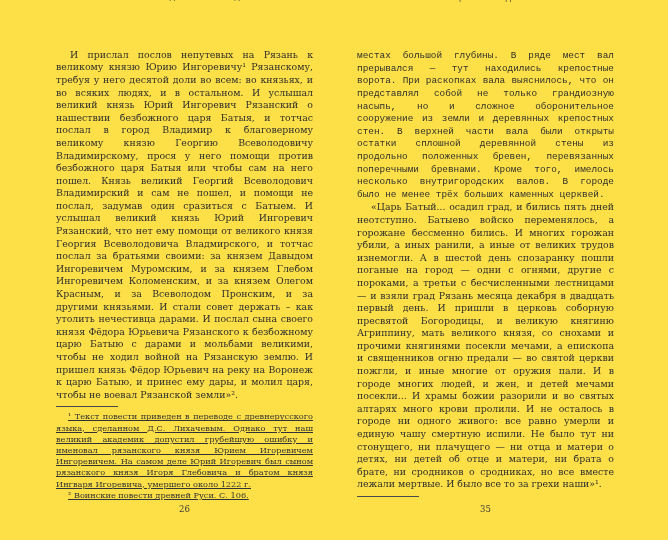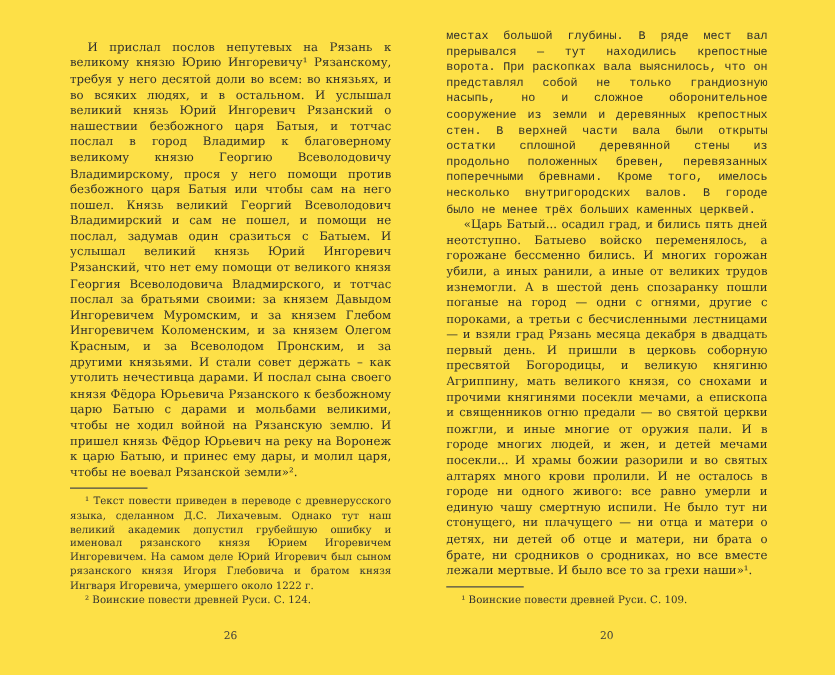--- a/index.html
+++ b/index.html
@@ -62,53 +62,53 @@
   .footnotes {
     font-family: "DejaVu Serif", "Liberation Serif", serif;
     font-size: 8.2px;
     line-height: 11.2px;
     color: #333333;
     text-align: justify;
   }
   .footnotes p.fn {
     margin: 0;
     text-indent: 12px;
+    text-decoration: underline;
   }
   .page-number {
     font-family: "DejaVu Serif", "Liberation Serif", serif;
     font-size: 8.5px;
     color: #3c3c3c;
     text-align: center;
-    margin-top: 19px;
+    margin-top: 3px;
   }
 </style>
 </head>
 <body>
 
 <div class="spread">
 
   <div class="page">
     <div class="running-head">АЛЕКСАНДР ШИРОКОРАД</div>
     <div class="body-text">
         <p class="para">И прислал послов непутевых на Рязань к великому князю Юрию Ингоревичу¹ Рязанскому, требуя у него десятой доли во всем: во князьях, и во всяких людях, и в остальном. И услышал великий князь Юрий Ингоревич Рязанский о нашествии безбожного царя Батыя, и тотчас послал в город Владимир к благоверному великому князю Георгию Всеволодовичу Владимирскому, прося у него помощи против безбожного царя Батыя или чтобы сам на него пошел. Князь великий Георгий Всеволодович Владимирский и сам не пошел, и помощи не послал, задумав один сразиться с Батыем. И услышал великий князь Юрий Ингоревич Рязанский, что нет ему помощи от великого князя Георгия Всеволодовича Владмирского, и тотчас послал за братьями своими: за князем Давыдом Ингоревичем Муромским, и за князем Глебом Ингоревичем Коломенским, и за князем Олегом Красным, и за Всеволодом Пронским, и за другими князьями. И стали совет держать – как утолить нечестивца дарами. И послал сына своего князя Фёдора Юрьевича Рязанского к безбожному царю Батыю с дарами и мольбами великими, чтобы не ходил войной на Рязанскую землю. И пришел князь Фёдор Юрьевич на реку на Воронеж к царю Батыю, и принес ему дары, и молил царя, чтобы не воевал Рязанской земли»².</p>
       </div>
     <div class="footnote-rule"></div>
     <div class="footnotes">
         <p class="fn">¹ Текст повести приведен в переводе с древнерусского языка, сделанном Д.С. Лихачевым. Однако тут наш великий академик допустил грубейшую ошибку и именовал рязанского князя Юрием Игоревичем Ингоревичем. На самом деле Юрий Игоревич был сыном рязанского князя Игоря Глебовича и братом князя Ингваря Игоревича, умершего около 1222 г.</p>
-        <p class="fn">² Воинские повести древней Руси. С. 124.</p>
+        <p class="fn">² Воинские повести древней Руси. С. 106.</p>
       </div>
     <div class="page-number">26</div>
   </div>
 
   <div class="page">
     <div class="running-head">РАТОБОРЕЦ АЛЕКСАНДР НЕВСКИЙ</div>
     <div class="body-text">
         <p class="para no-indent">местах большой глубины. В ряде мест вал прерывался — тут находились крепостные ворота. При раскопках вала выяснилось, что он представлял собой не только грандиозную насыпь, но и сложное оборонительное сооружение из земли и деревянных крепостных стен. В верхней части вала были открыты остатки сплошной деревянной стены из продольно положенных бревен, перевязанных поперечными бревнами. Кроме того, имелось несколько внутригородских валов. В городе было не менее трёх больших каменных церквей.</p>
         <p class="para">«Царь Батый... осадил град, и бились пять дней неотступно. Батыево войско переменялось, а горожане бессменно бились. И многих горожан убили, а иных ранили, а иные от великих трудов изнемогли. А в шестой день спозаранку пошли поганые на город — одни с огнями, другие с пороками, а третьи с бесчисленными лестницами — и взяли град Рязань месяца декабря в двадцать первый день. И пришли в церковь соборную пресвятой Богородицы, и великую княгиню Агриппину, мать великого князя, со снохами и прочими княгинями посекли мечами, а епископа и священников огню предали — во святой церкви пожгли, и иные многие от оружия пали. И в городе многих людей, и жен, и детей мечами посекли... И храмы божии разорили и во святых алтарях много крови пролили. И не осталось в городе ни одного живого: все равно умерли и единую чашу смертную испили. Не было тут ни стонущего, ни плачущего — ни отца и матери о детях, ни детей об отце и матери, ни брата о брате, ни сродников о сродниках, но все вместе лежали мертвые. И было все то за грехи наши»¹.</p>
       </div>
     <div class="footnote-rule"></div>
     <div class="footnotes">
-        <p class="fn">¹ Воинские повести древней Руси. С. 109.</p>
       </div>
-    <div class="page-number">20</div>
+    <div class="page-number">35</div>
   </div>
 
 </div>
 
 </body></html>

